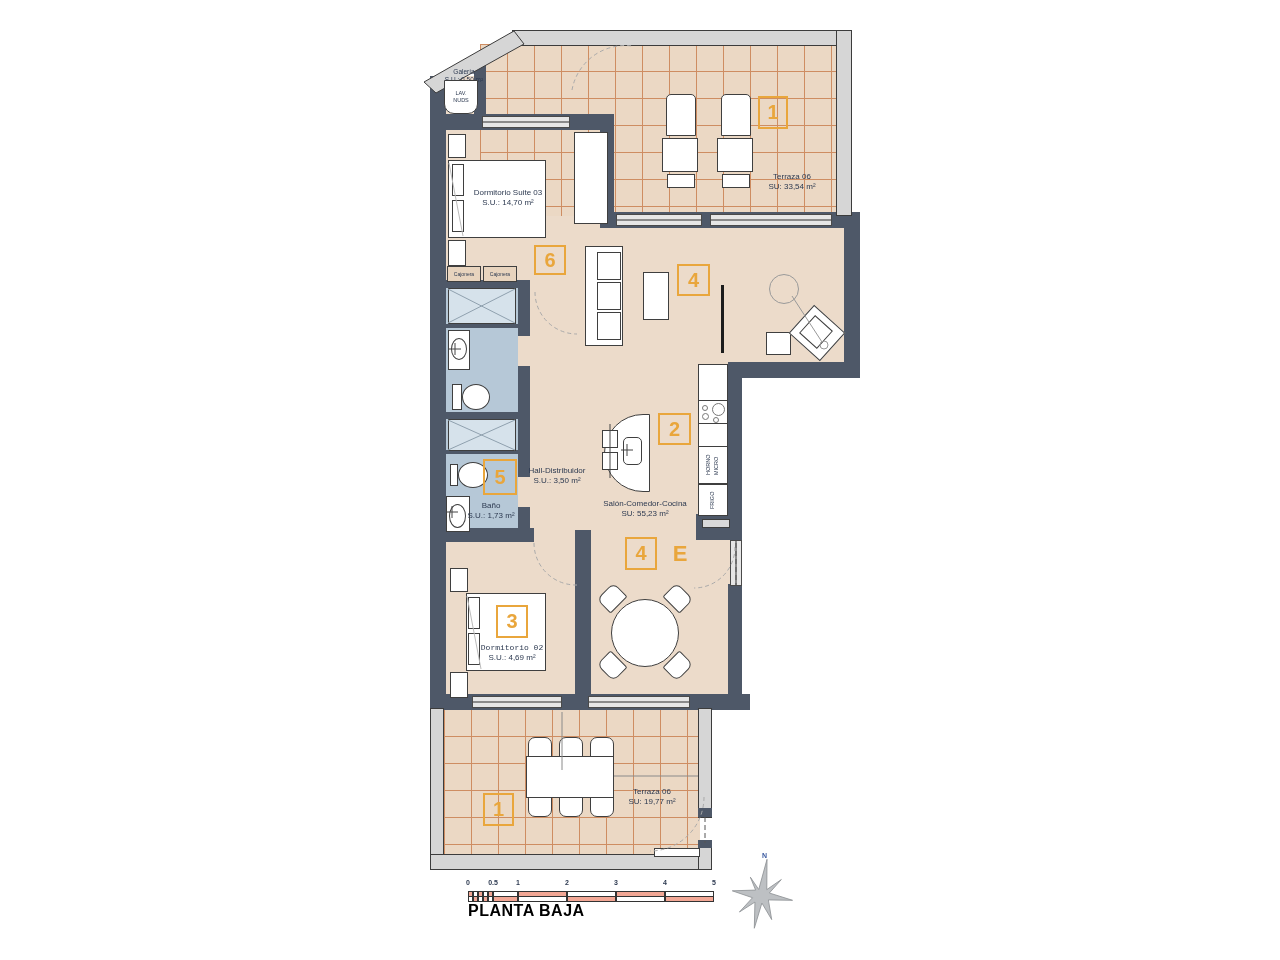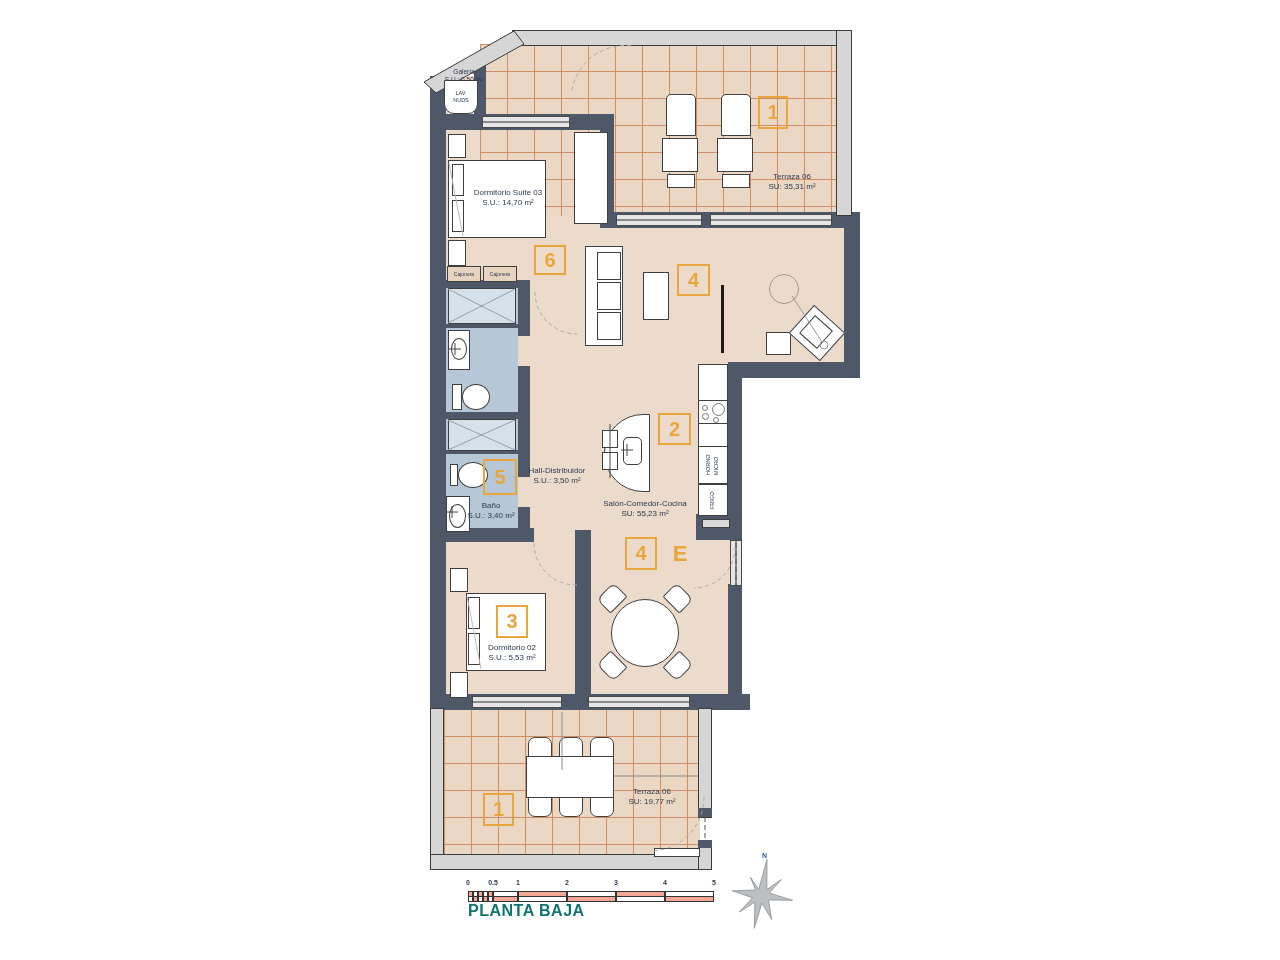--- a/index.html
+++ b/index.html
@@ -25,21 +25,21 @@
   .cajonera{background:#E8D4BE;border:1px solid #3F3F3F;font-size:5px;color:#2C3950;
             display:flex;align-items:center;justify-content:center;}
   .vtext{writing-mode:vertical-rl;transform:rotate(180deg);white-space:pre-line;font-size:5.5px;
          color:#2C3950;display:flex;align-items:center;justify-content:center;line-height:1.4;}
   .lavtext{font-size:5.5px;color:#2C3950;text-align:center;white-space:pre-line;line-height:1.3;}
   .chair{background:#fff;border:1px solid #3F3F3F;border-radius:7px 7px 2px 2px;}
   .circle{border-radius:50%;}
   .scW{background:#fff;border:1px solid #333;}
   .scS{background:#F2A795;border:1px solid #333;}
   .sctick{position:absolute;top:0;transform:translateX(-50%);font-size:7px;font-weight:bold;color:#2C3950;}
-  .title{font-size:16px;font-weight:bold;color:#0f766e;letter-spacing:.5px;}
+  .title{font-size:16px;font-weight:bold;color:#000000;letter-spacing:.5px;}
 </style>
 </head>
 <body>
 
 <div class="plan">
 
   <div class="abs floor" style="left:444px;top:76px;width:32px;height:40px;"></div>
   <div class="abs floor" style="left:446px;top:126px;width:158px;height:158px;"></div>
   <div class="abs floor" style="left:516px;top:282px;width:86px;height:256px;"></div>
   <div class="abs floor" style="left:575px;top:220px;width:272px;height:150px;"></div>
@@ -213,37 +213,37 @@
   <div class="abs lavtext" style="left:444px;top:80px;width:34px;height:34px;background:#fff;border:1px solid #3F3F3F;border-radius:0 0 10px 10px;display:flex;align-items:center;justify-content:center;">
     <span>LAV.
 NUDS</span>
   </div>
   <div class="abs rlabel" style="left:452px;top:188px;width:112px;">
     <span style="display:block;">Dormitorio Suite 03</span>
     <span style="display:block;">S.U.: 14,70 m²</span>
   </div>
   <div class="abs rlabel" style="left:750px;top:172px;width:84px;">
     <span style="display:block;">Terraza 06</span>
-    <span style="display:block;">SU: 35,31 m²</span>
+    <span style="display:block;">SU: 33,54 m²</span>
   </div>
   <div class="abs rlabel" style="left:510px;top:466px;width:94px;">
     <span style="display:block;">Hall-Distribuidor</span>
     <span style="display:block;">S.U.: 3,50 m²</span>
   </div>
   <div class="abs rlabel" style="left:456px;top:501px;width:70px;">
     <span style="display:block;">Baño</span>
-    <span style="display:block;">S.U.: 3,40 m²</span>
+    <span style="display:block;">S.U.: 1,73 m²</span>
   </div>
   <div class="abs rlabel" style="left:590px;top:499px;width:110px;">
     <span style="display:block;">Salón-Comedor-Cocina</span>
     <span style="display:block;">SU: 55,23 m²</span>
   </div>
   <div class="abs rlabel" style="left:462px;top:643px;width:100px;">
-    <span style="display:block;">Dormitorio 02</span>
-    <span style="display:block;">S.U.: 5,53 m²</span>
+    <span style="display:block;font-family:Liberation Mono, monospace;">Dormitorio 02</span>
+    <span style="display:block;">S.U.: 4,69 m²</span>
   </div>
   <div class="abs rlabel" style="left:610px;top:787px;width:84px;">
     <span style="display:block;">Terraza 06</span>
     <span style="display:block;">SU: 19,77 m²</span>
   </div>
 
   <div class="abs marker" style="left:758px;top:96px;width:30px;height:33px;">1</div>
   <div class="abs marker" style="left:534px;top:245px;width:32px;height:30px;">6</div>
   <div class="abs marker" style="left:677px;top:264px;width:33px;height:32px;">4</div>
   <div class="abs marker" style="left:658px;top:413px;width:33px;height:32px;">2</div>

